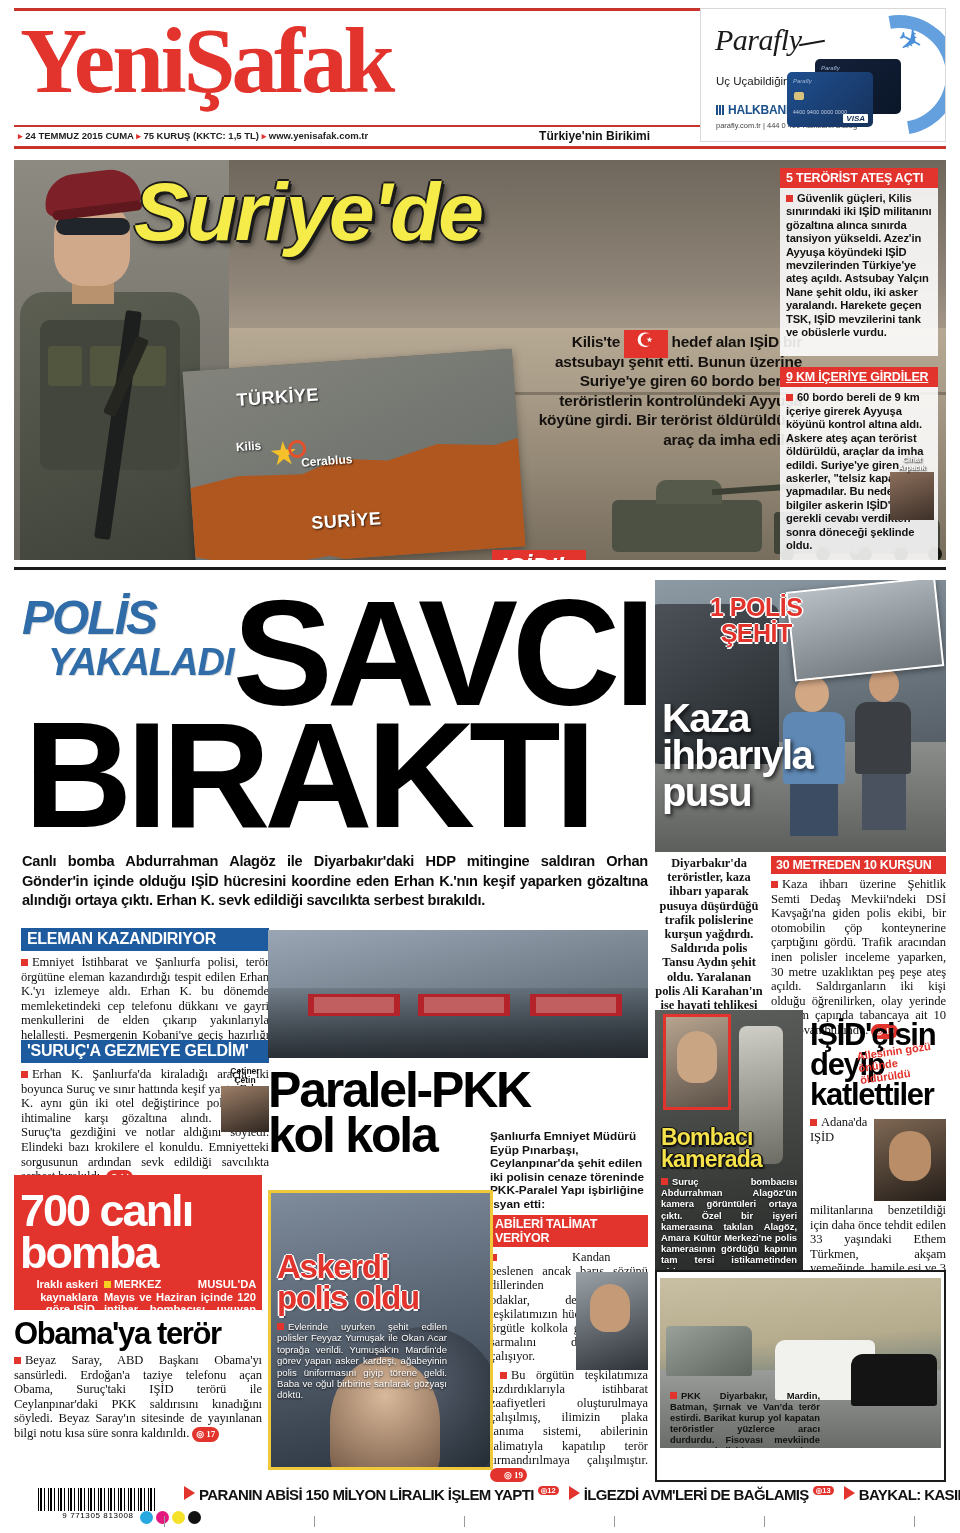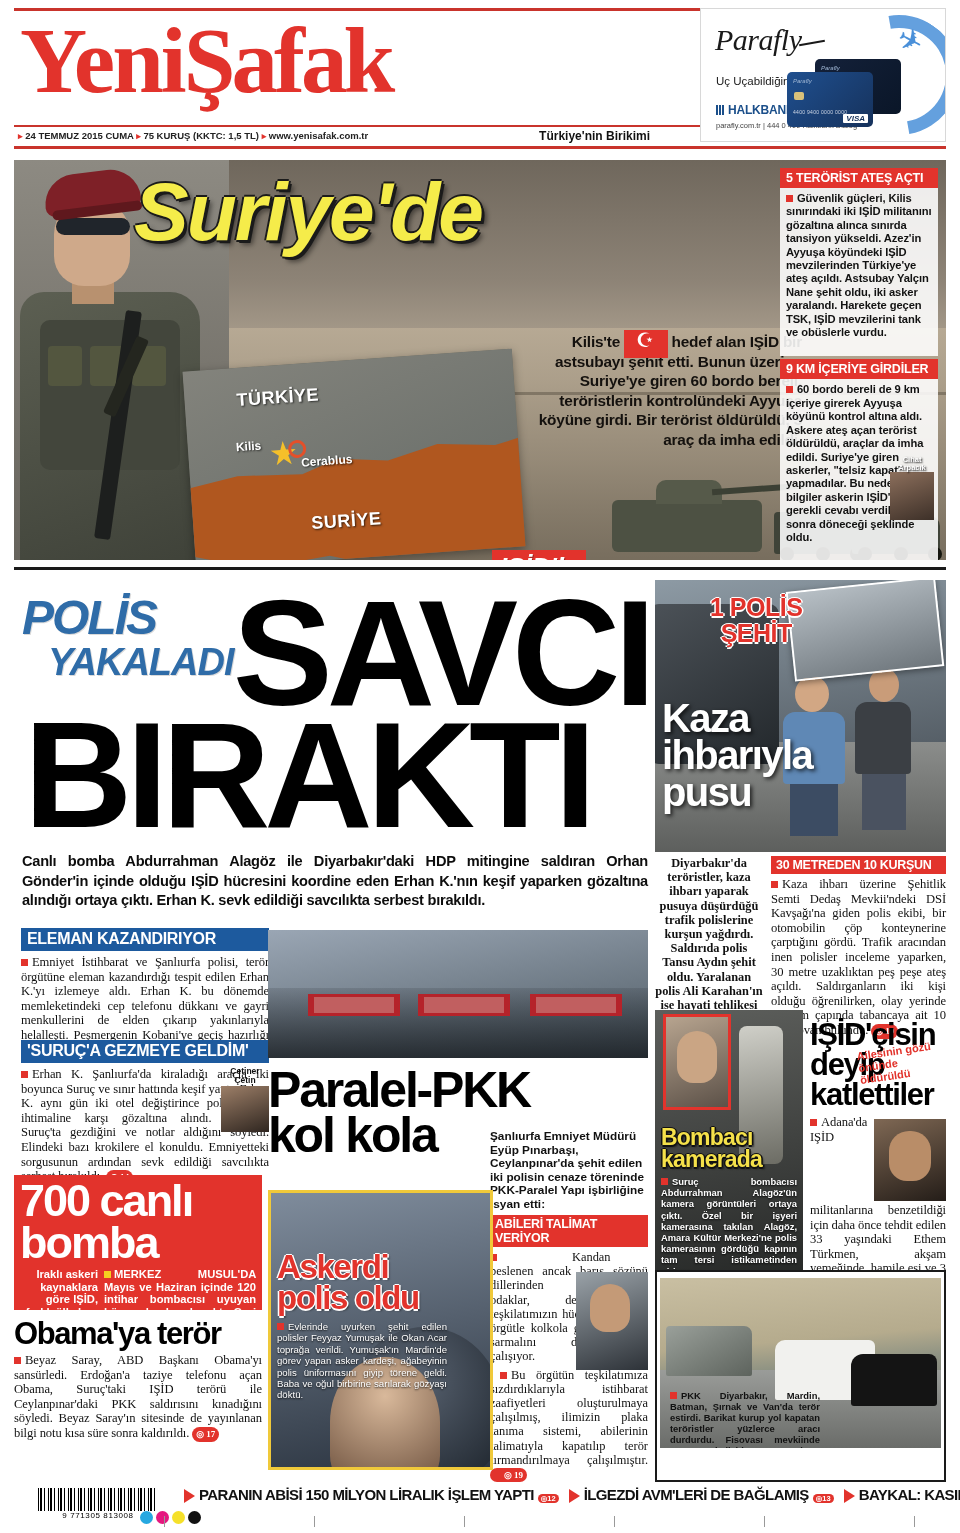--- a/index.html
+++ b/index.html
@@ -232,21 +232,21 @@
   
   .lc { position:absolute; left:21px; width:248px; }
   .byline-box { position:absolute; right:0; top:0; width:48px; text-align:center; }
   .byline-box .nm { font-size:8.5px; font-weight:bold; line-height:9px; color:#111; }
   .byline-box .ph { width:48px; height:46px; background:linear-gradient(160deg,#9d7f68,#2f2620); margin-top:1px;}
 
   .bomb700 {
     position:absolute; left:14px; top:1175px; width:248px; height:135px;
     background:#e2332c; color:#fff; overflow:hidden;
   }
-  .bomb700 h2 { font-size:45px; line-height:42px; font-weight:bold; letter-spacing:-2px; padding:5px 0 0 6px;}
+  .bomb700 h2 { font-size:45px; line-height:42px; font-weight:bold; letter-spacing:-2px; padding:15px 0 0 6px;}
   .bomb700 .cols { display:flex; gap:6px; padding:4px 6px 0; }
   .bomb700 .c1 { width:78px; font-size:11.2px; line-height:12.6px; font-weight:bold; text-align:right; }
   .bomb700 .c2 { flex:1; font-size:11.2px; line-height:12.6px; font-weight:bold; text-align:justify; }
   .bomb700 .sqw { display:inline-block; width:7px; height:7px; background:#f5d021; margin-right:3px; }
   .bomb700 .kicker { color:#fff; font-weight:bold; }
 
   .obama { position:absolute; left:14px; top:1318px; width:248px; }
   .obama h2 { font-size:31px; line-height:31px; font-weight:bold; letter-spacing:-1.4px; color:#000; }
 
   .barcode { position:absolute; left:38px; top:1488px; width:120px; height:34px; }
@@ -356,21 +356,21 @@
   .yolkesip .photo .van { position:absolute; right:66px; top:62px; width:100px; height:60px;
      background:#f1f1ee; border-radius:10px 6px 2px 2px; }
   .yolkesip .photo .blk { position:absolute; right:4px; top:76px; width:86px; height:52px;
      background:#141414; border-radius:12px 8px 3px 3px; }
   .yolkesip .cap { position:absolute; left:10px; top:112px; width:150px; color:#111;
      font-size:9.4px; line-height:11px; font-weight:bold; text-align:justify; }
 
   
   .botbar { position:absolute; left:14px; top:1486px; width:932px; height:30px; }
   .teasers { position:absolute; left:170px; top:0; display:flex; align-items:center; gap:10px; }
-  .teaser { display:flex; align-items:flex-end; gap:4px; white-space:nowrap; }
+  .teaser { display:flex; align-items:flex-start; gap:4px; white-space:nowrap; }
   .tri { width:0; height:0; border-top:7px solid transparent; border-bottom:7px solid transparent;
      border-left:11px solid #e2332c; }
   .teaser .tx { font-size:15px; font-weight:bold; color:#111; letter-spacing:-.6px; }
   .pageref.tiny { font-size:7.5px; padding:0 3px; }
   .vline { position:absolute; top:1516px; left:14px; right:14px; height:14px; }
   .vline i { position:absolute; top:0; width:1px; height:11px; background:#999; }
 </style>
 </head>
 <body>
 
@@ -462,21 +462,21 @@
     <div class="ts-flag"></div>
 
     <div class="ts-callout">
       <span>IŞİD'le</span>
 
     </div>
 
     <div class="rail">
       <div class="rail-head">5 TERÖRİST ATEŞ AÇTI</div>
       <div class="rail-body"><span class="sq"></span><span>Güvenlik güçleri, Kilis sınırındaki iki IŞİD militanını gözaltına alınca sınırda tansiyon yükseldi. Azez'in Ayyuşa köyündeki IŞİD mevzilerinden Türkiye'ye ateş açıldı. Astsubay Yalçın Nane şehit oldu, iki asker yaralandı. Harekete geçen TSK, IŞİD mevzilerini tank ve obüslerle vurdu.</span></div>
-      <div class="rail-head" style="margin-top:3px;">9 KM İÇERİYE GİRDİLER</div>
+      <div class="rail-head" style="margin-top:11px;text-decoration:underline;">9 KM İÇERİYE GİRDİLER</div>
       <div class="rail-body"><span class="sq"></span><span>60 bordo bereli de 9 km içeriye girerek Ayyuşa köyünü kontrol altına aldı. Askere ateş açan terörist öldürüldü, araçlar da imha edildi. Suriye'ye giren askerler, "telsiz kapat" yapmadılar. Bu nedenle ilk bilgiler askerin IŞİD'e gerekli cevabı verdikten sonra döneceği şeklinde oldu.</span></div>
       <div class="rail-ref"><span class="pageref">◎ <span>15</span></span></div>
     </div>
 
     <div class="mugshot-sm">
       <div class="nm">Cihat Arpacık</div>
       <div class="ph"></div>
     </div>
   </div>
 

